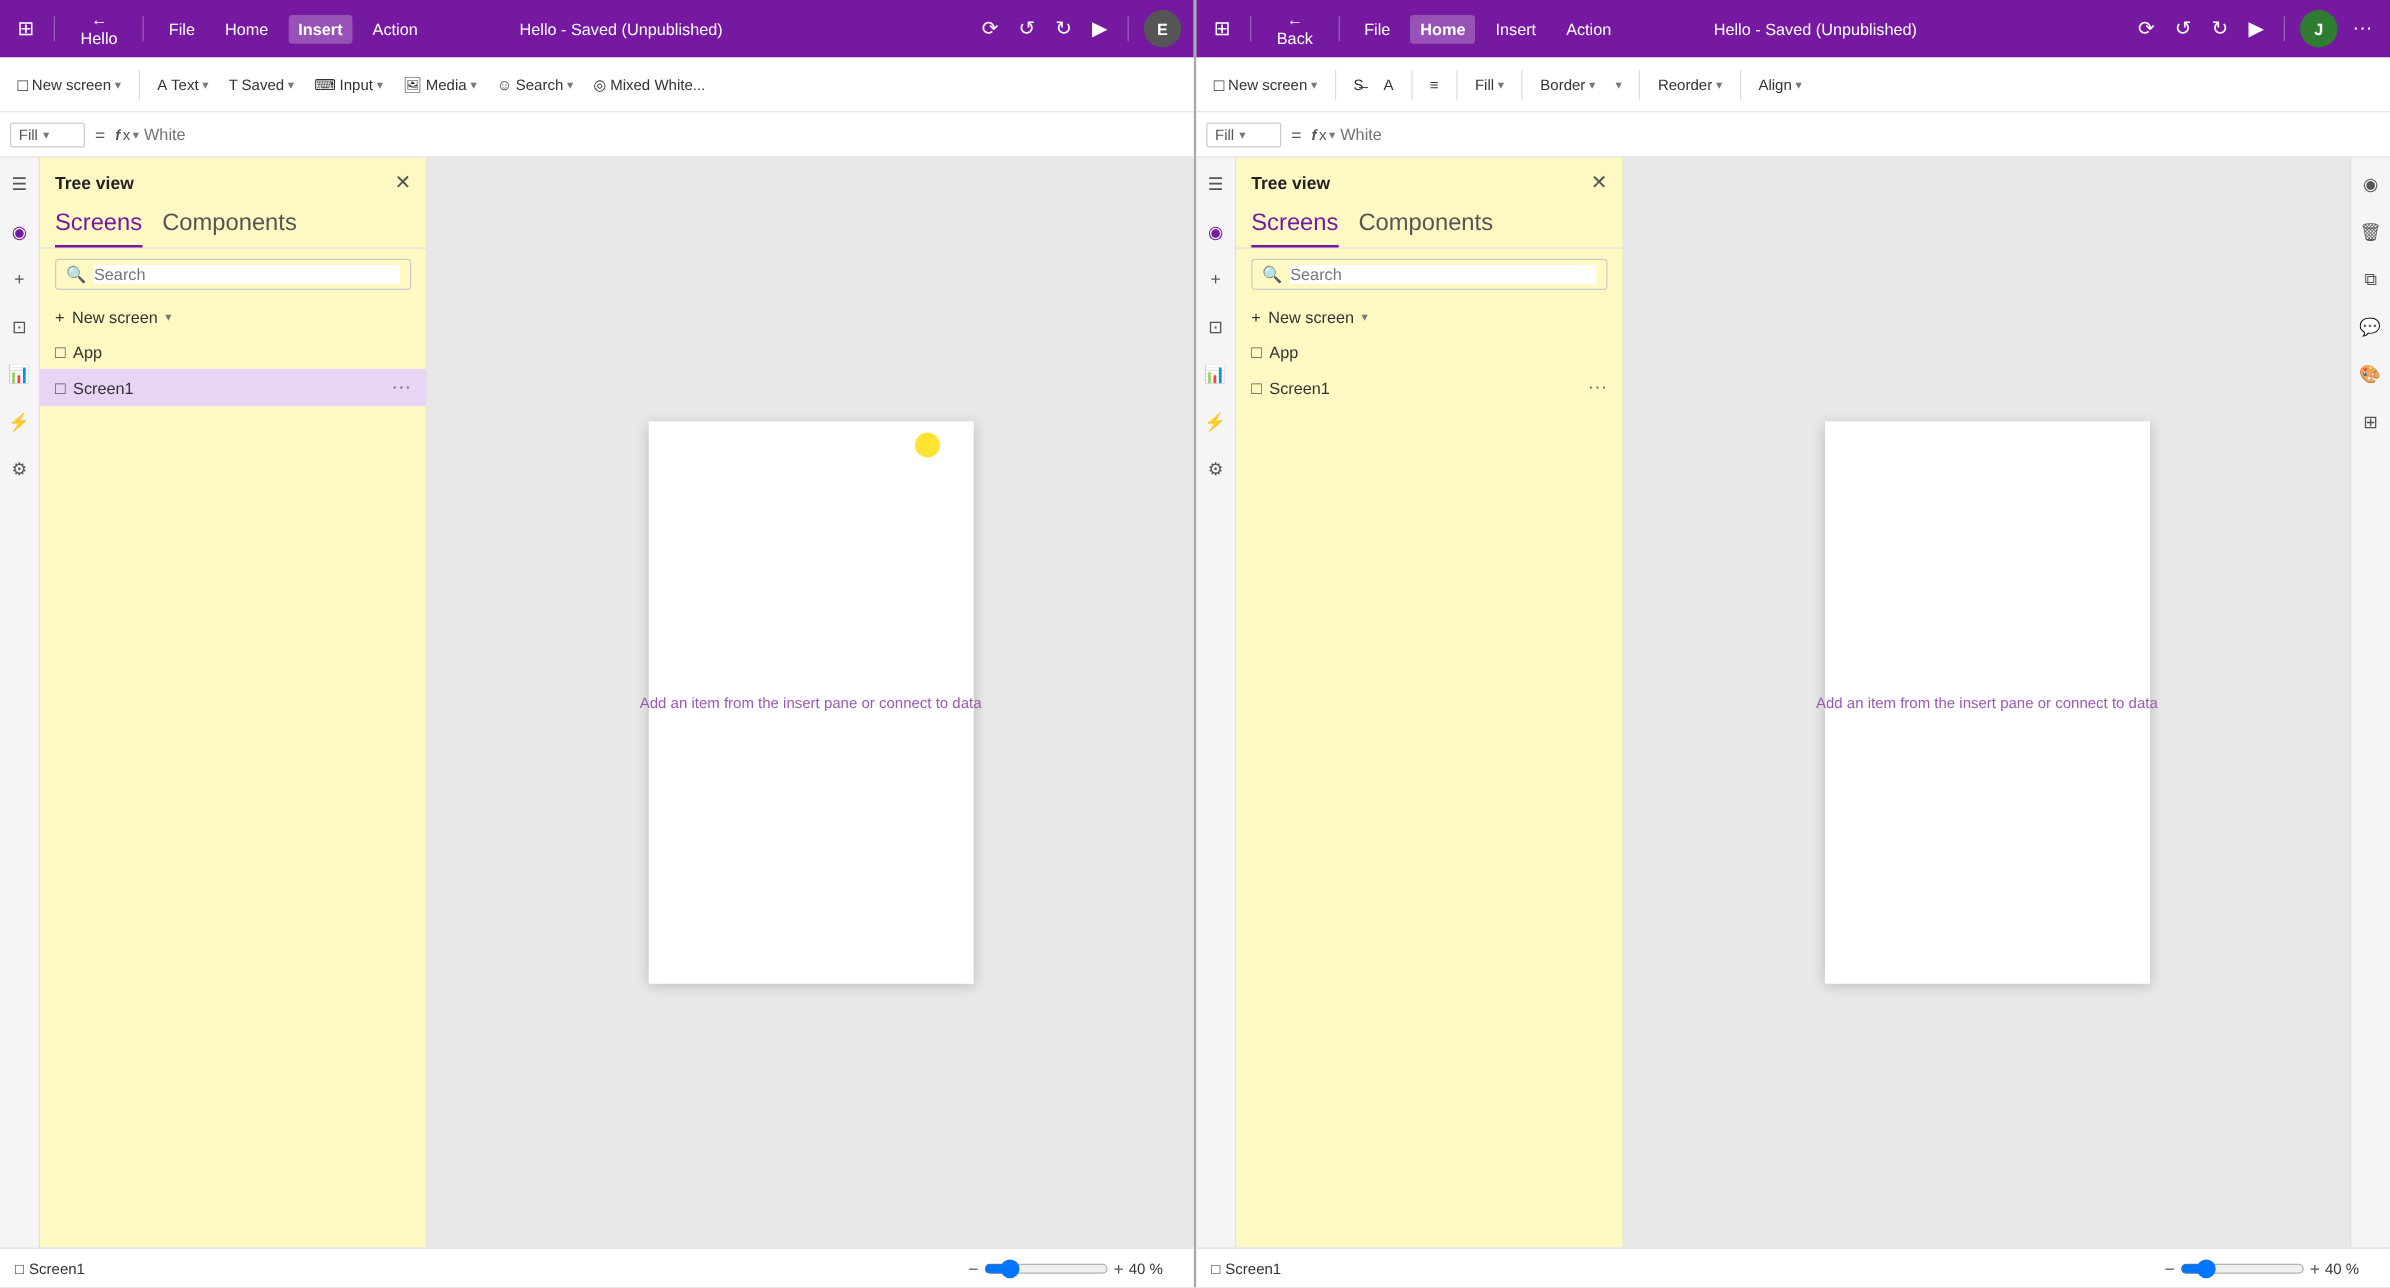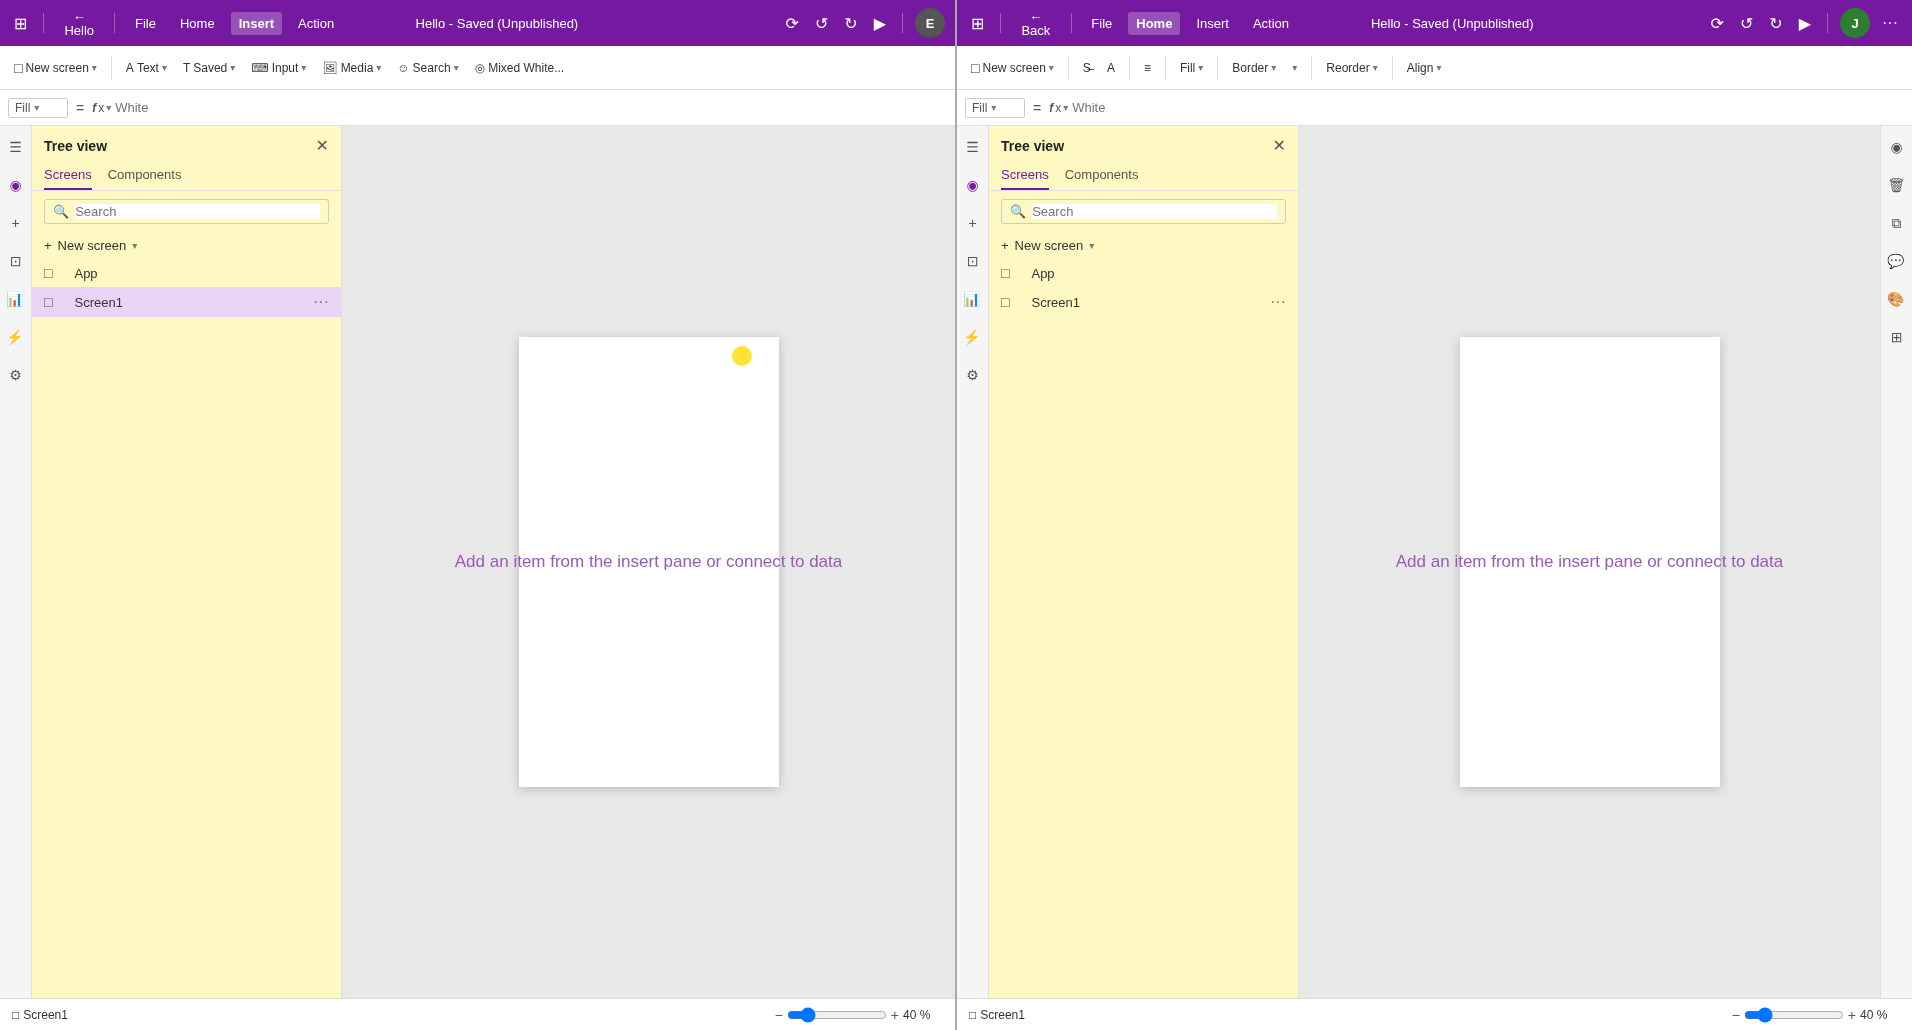--- a/index.html
+++ b/index.html
@@ -26,36 +26,36 @@
     
     .left-sidebar { width: 32px; background: #f5f5f5; display: flex; flex-direction: column; align-items: center; padding: 8px 0; gap: 12px; border-right: 1px solid #e0e0e0; flex-shrink: 0; }
     .sidebar-icon { width: 26px; height: 26px; display: flex; align-items: center; justify-content: center; color: #555; cursor: pointer; border-radius: 3px; font-size: 14px; }
 
     
     .tree-panel { width: 310px; background: #fef9c3; display: flex; flex-direction: column; border-right: 1px solid #e0e0e0; flex-shrink: 0; }
     .tree-header { display: flex; align-items: center; justify-content: space-between; padding: 10px 12px 6px; }
     .tree-title { font-size: 14px; font-weight: 600; color: #222; }
     .tree-close { background: none; border: none; cursor: pointer; color: #555; font-size: 16px; }
     .tree-tabs { display: flex; padding: 0 12px; border-bottom: 1px solid #e0e0e0; gap: 16px; }
-    .tree-tab { font-size: 13px; padding: 6px 0; cursor: pointer; color: #555; border-bottom: 2px solid transparent; }
+    .tree-tab { font-size: 19px; padding: 6px 0; cursor: pointer; color: #555; border-bottom: 2px solid transparent; }
     .tree-tab.active { color: #7519A0; border-bottom-color: #7519A0; font-weight: 500; }
     .tree-search { padding: 8px 12px; }
     .tree-search-box { display: flex; align-items: center; gap: 6px; border: 1px solid #ccc; border-radius: 3px; padding: 4px 8px; width: 100%; }
     .tree-search-input { border: none; outline: none; font-size: 13px; flex: 1; color: #333; }
     .tree-new-screen { display: flex; align-items: center; gap: 6px; padding: 6px 12px; cursor: pointer; color: #333; font-size: 13px; }
     .tree-item { display: flex; align-items: center; gap: 6px; padding: 6px 12px; cursor: pointer; color: #333; font-size: 13px; }
     .tree-item.selected { background: #e8d5f5; }
     .tree-item-icon { font-size: 14px; color: #555; }
-    .tree-item-label { flex: 1; margin-left: 16px; }
+    .tree-item-label { flex: 1; }
     .tree-item-more { color: #777; font-size: 16px; }
 
     
     .canvas-area { flex: 1; background: #e8e8e8; display: flex; align-items: center; justify-content: center; position: relative; overflow: hidden; }
     .canvas-screen { background: white; width: 260px; height: 450px; box-shadow: 0 2px 10px rgba(0,0,0,0.2); display: flex; align-items: center; justify-content: center; position: relative; }
-    .canvas-hint { color: #9b59b6; font-size: 17px; text-align: center; position: absolute; top: 50%; left: 50%; transform: translate(-50%, -50%); white-space: nowrap; }
+    .canvas-hint { color: #9b59b6; font-size: 12px; text-align: center; position: absolute; top: 50%; left: 50%; transform: translate(-50%, -50%); white-space: nowrap; }
 
     
     .right-sidebar { width: 32px; background: #f5f5f5; display: flex; flex-direction: column; align-items: center; padding: 8px 0; gap: 12px; border-left: 1px solid #e0e0e0; flex-shrink: 0; }
 
     
     .status-bar { display: flex; align-items: center; padding: 4px 12px; background: white; border-top: 1px solid #ddd; height: 32px; gap: 8px; flex-shrink: 0; }
     .status-screen { display: flex; align-items: center; gap: 4px; font-size: 12px; color: #333; }
     .zoom-controls { display: flex; align-items: center; gap: 4px; margin-left: auto; }
     .zoom-btn { background: none; border: none; cursor: pointer; color: #555; font-size: 14px; }
     .zoom-slider { width: 100px; }

